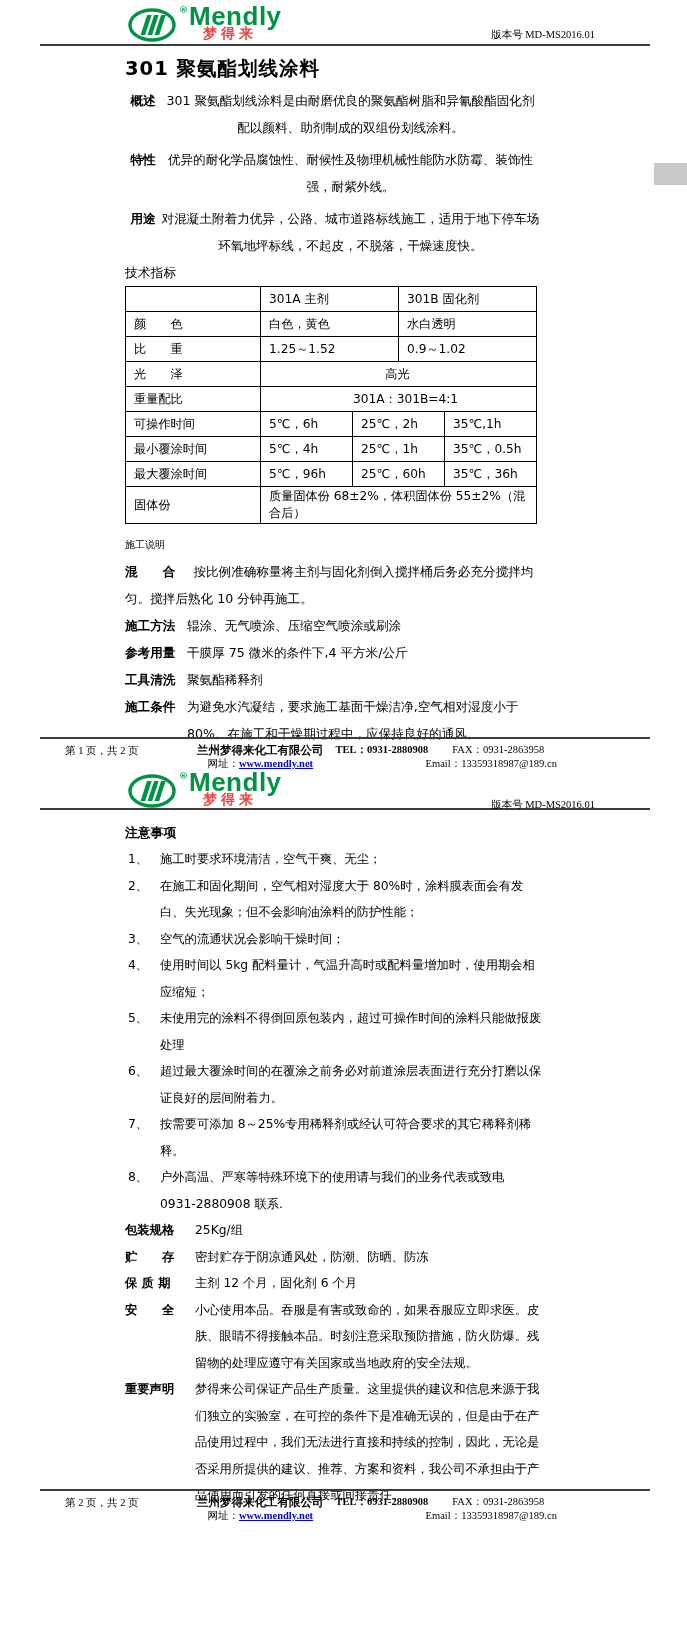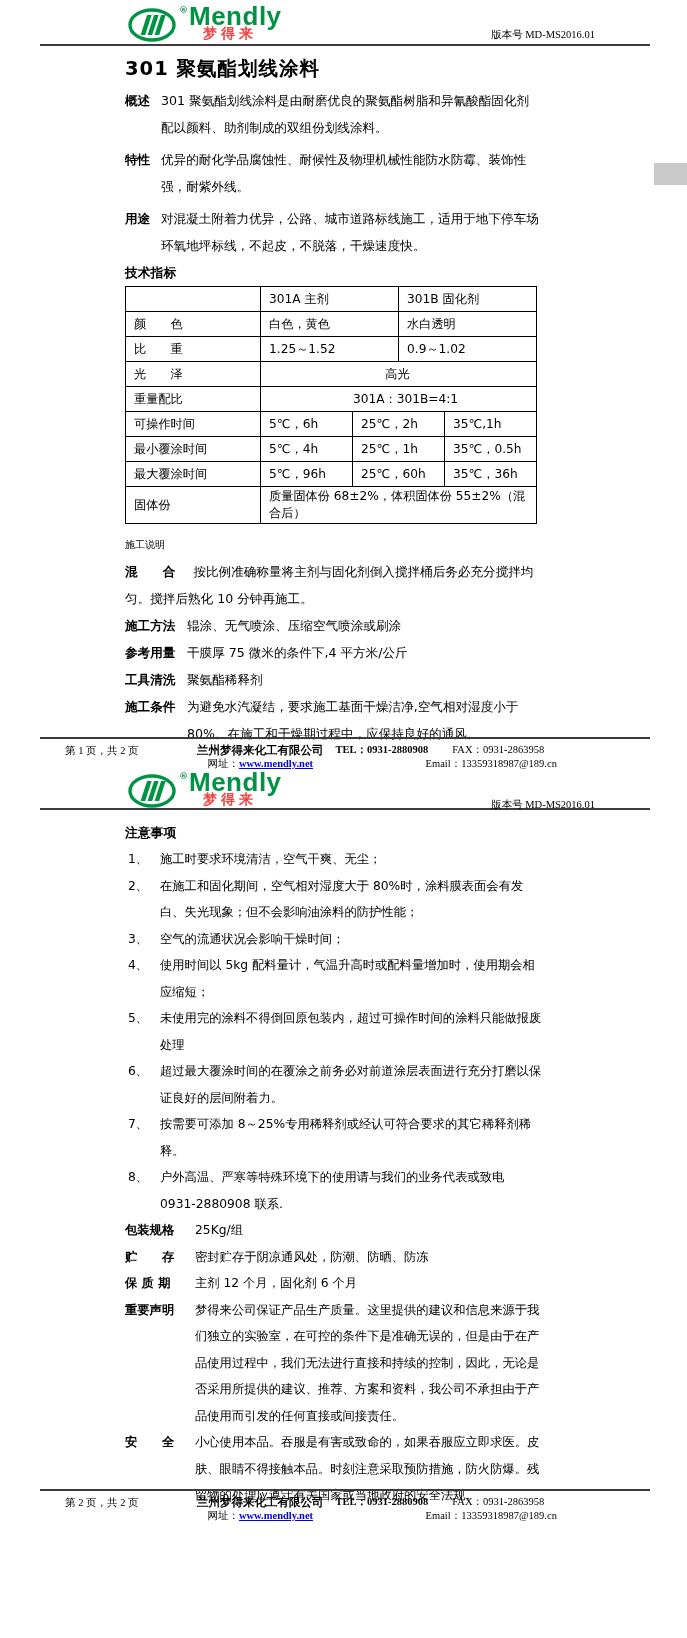--- a/index.html
+++ b/index.html
@@ -23,25 +23,25 @@
   .logo { display:flex; align-items:flex-start; margin-left:88px; }
   .reg { color:#009344; font-size:9px; font-weight:bold; margin:0 1px 0 1px; line-height:9px; }
   .brand-text { margin-top:1px; }
   .brand-en { font-family:"Liberation Sans",sans-serif; font-weight:bold; font-size:26px; line-height:19px; color:#009344; letter-spacing:.5px; }
   .brand-cn { font-weight:bold; font-size:14px; line-height:15px; color:#ef4444; letter-spacing:4px; margin-left:14px; }
   .version { font-family:"Liberation Serif",serif; font-size:10.5px; margin-top:22px; padding-right:55px; }
   #page-2 .version { margin-top:26px; }
 
   
   .title { margin:9px 0 3px 125px; font-size:19.5px; font-weight:bold; letter-spacing:1px; }
-  .sec { display:flex; margin:5px 0 0 125px; width:415px; font-size:12.6px; line-height:27px; }
+  .sec { display:flex; margin:5px 0 0 125px; width:415px; font-size:12.6px; line-height:27px;text-align:center; }
   .sec-label { font-weight:bold; width:36px; flex:none; }
   .sec-text { flex:1; }
 
-  .tbl-title { margin:6px 0 4px 125px; font-size:12.8px; font-weight:bold; }
+  .tbl-title { margin:6px 0 4px 125px; font-size:12.8px; font-weight:normal; }
   table.spec { margin-left:125px; width:411px; border-collapse:collapse; table-layout:fixed; }
   table.spec td { border:1px solid #000000; height:25px; padding:1px 2px 1px 8px; font-size:12.2px; vertical-align:middle; }
 
   .inst-title { margin:8px 5px 0 125px; font-size:10px; font-weight:normal; line-height:26px; }
   .inst-mix { margin-left:125px; width:415px; font-size:12.6px; line-height:27px; }
   .inst-mix b { margin-right:18px; }
   .inst-row { display:flex; margin-left:125px; width:415px; font-size:12.6px; line-height:27px; }
   .inst-label { font-weight:bold; width:62px; flex:none; }
   .inst-text { flex:1; }
 
@@ -305,27 +305,27 @@
         <span class="info-label">贮　　存</span>
         <span class="info-text">密封贮存于阴凉通风处，防潮、防晒、防冻</span>
       </div>
 
       <div class="info-row">
         <span class="info-label">保 质 期</span>
         <span class="info-text">主剂 12 个月，固化剂 6 个月</span>
       </div>
 
       <div class="info-row">
+        <span class="info-label">安　　全</span>
+        <span class="info-text">小心使用本品。吞服是有害或致命的，如果吞服应立即求医。皮肤、眼睛不得接触本品。时刻注意采取预防措施，防火防爆。残留物的处理应遵守有关国家或当地政府的安全法规。</span>
+      </div>
+
+      <div class="info-row">
         <span class="info-label">重要声明</span>
         <span class="info-text">梦得来公司保证产品生产质量。这里提供的建议和信息来源于我们独立的实验室，在可控的条件下是准确无误的，但是由于在产品使用过程中，我们无法进行直接和持续的控制，因此，无论是否采用所提供的建议、推荐、方案和资料，我公司不承担由于产品使用而引发的任何直接或间接责任。</span>
-      </div>
-
-      <div class="info-row">
-        <span class="info-label">安　　全</span>
-        <span class="info-text">小心使用本品。吞服是有害或致命的，如果吞服应立即求医。皮肤、眼睛不得接触本品。时刻注意采取预防措施，防火防爆。残留物的处理应遵守有关国家或当地政府的安全法规。</span>
       </div>
     </div>
 
   <div class="doc-footer">
     <div class="footer-rule"></div>
     <div class="footer-body">
       <div class="f-page">第 2 页，共 2 页</div>
       <div class="f-company">
         <div class="f-company-name">兰州梦得来化工有限公司</div>
         <div><span>网址：</span><a class="f-link" href="#">www.mendly.net</a></div>

